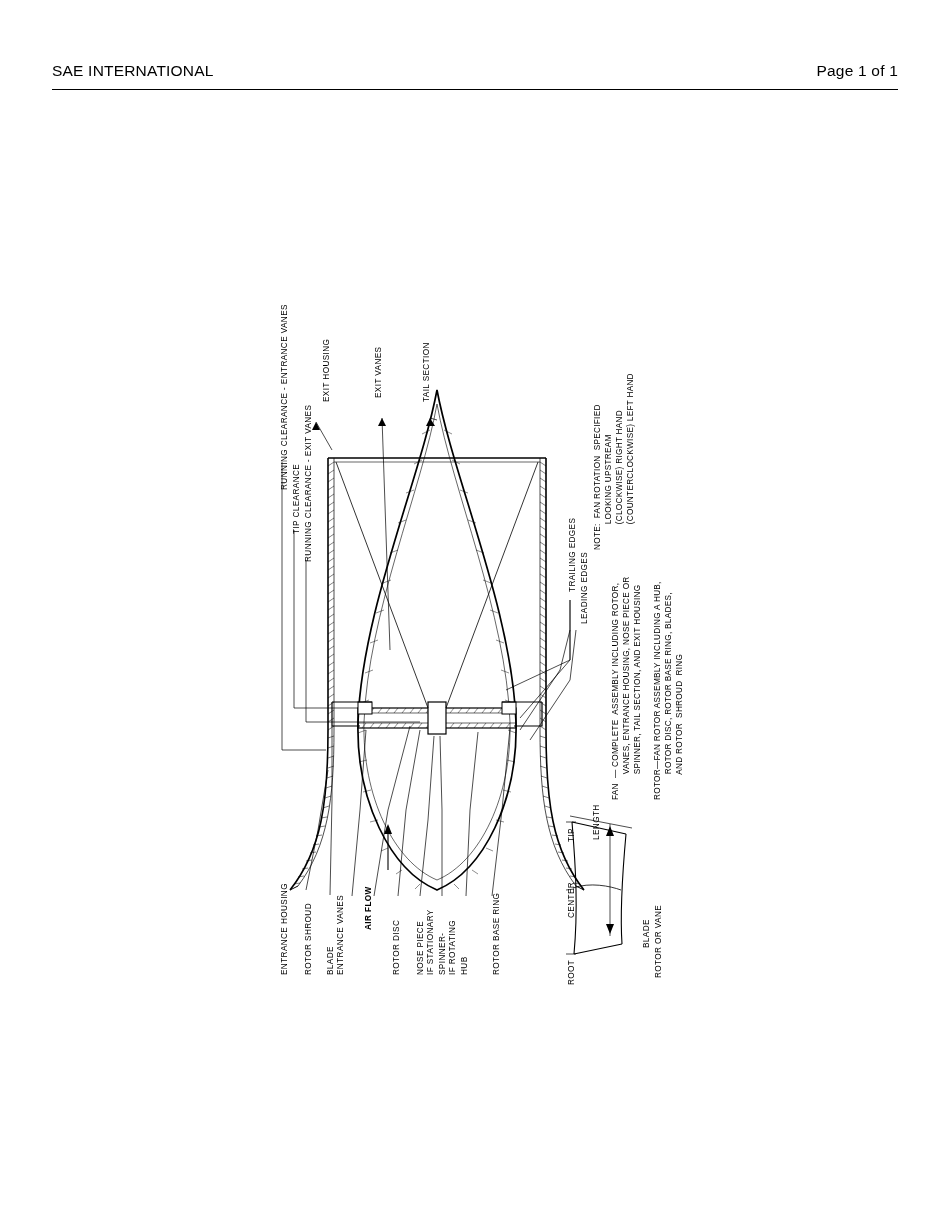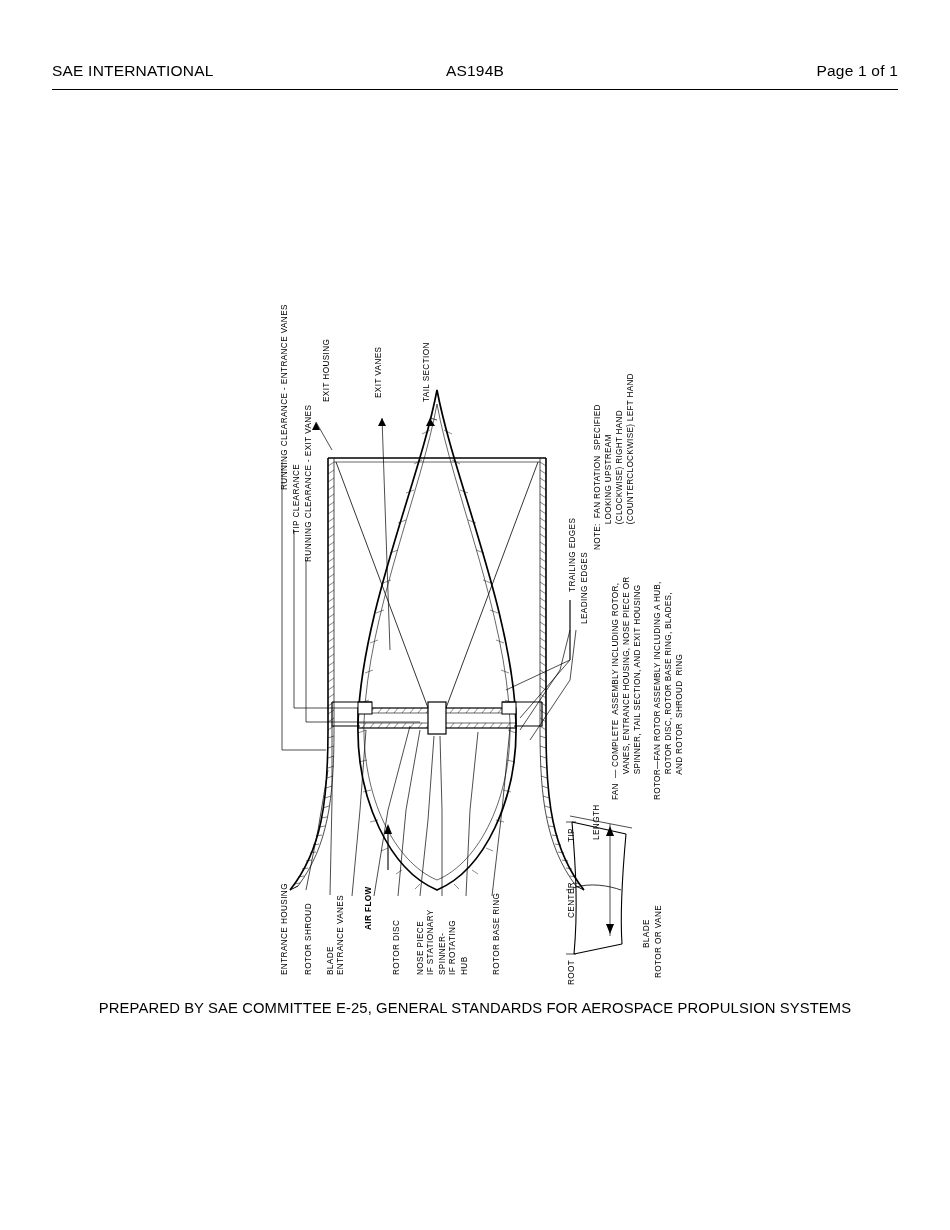--- a/index.html
+++ b/index.html
@@ -90,21 +90,20 @@
     transform: rotate(-90deg);
   }
 </style>
 </head>
 <body>
 
 <div class="page">
 
   <div class="header">
     <span class="org">SAE INTERNATIONAL</span>
-    <span class="doc">AS194B</span>
     <span class="pageno">Page 1 of 1</span>
   </div>
   <div class="header-rule"></div>
 
   <div class="figure">
 
     <svg width="420" height="660" viewBox="0 0 420 660">
       <g fill="none" stroke="#000" stroke-width="1.1">
 
         <path d="M 58 128 L 58 400" stroke-width="1.6"></path>
@@ -243,15 +242,14 @@
           AND ROTOR  SHROUD  RING</div>
 
     <div class="vlabel" style="left:322px; top:510px;">LENGTH</div>
     <div class="vlabel" style="left:297px; top:512px;">TIP</div>
     <div class="vlabel" style="left:297px; top:588px;">CENTER</div>
     <div class="vlabel" style="left:297px; top:655px;">ROOT</div>
     <div class="vlabel" style="left:372px; top:618px;">BLADE</div>
     <div class="vlabel" style="left:384px; top:648px;">ROTOR OR VANE</div>
   </div>
 
-  <div class="caption">PREPARED BY SAE COMMITTEE E-25, GENERAL STANDARDS FOR AEROSPACE PROPULSION SYSTEMS</div>
 
 </div>
 
 </body></html>

